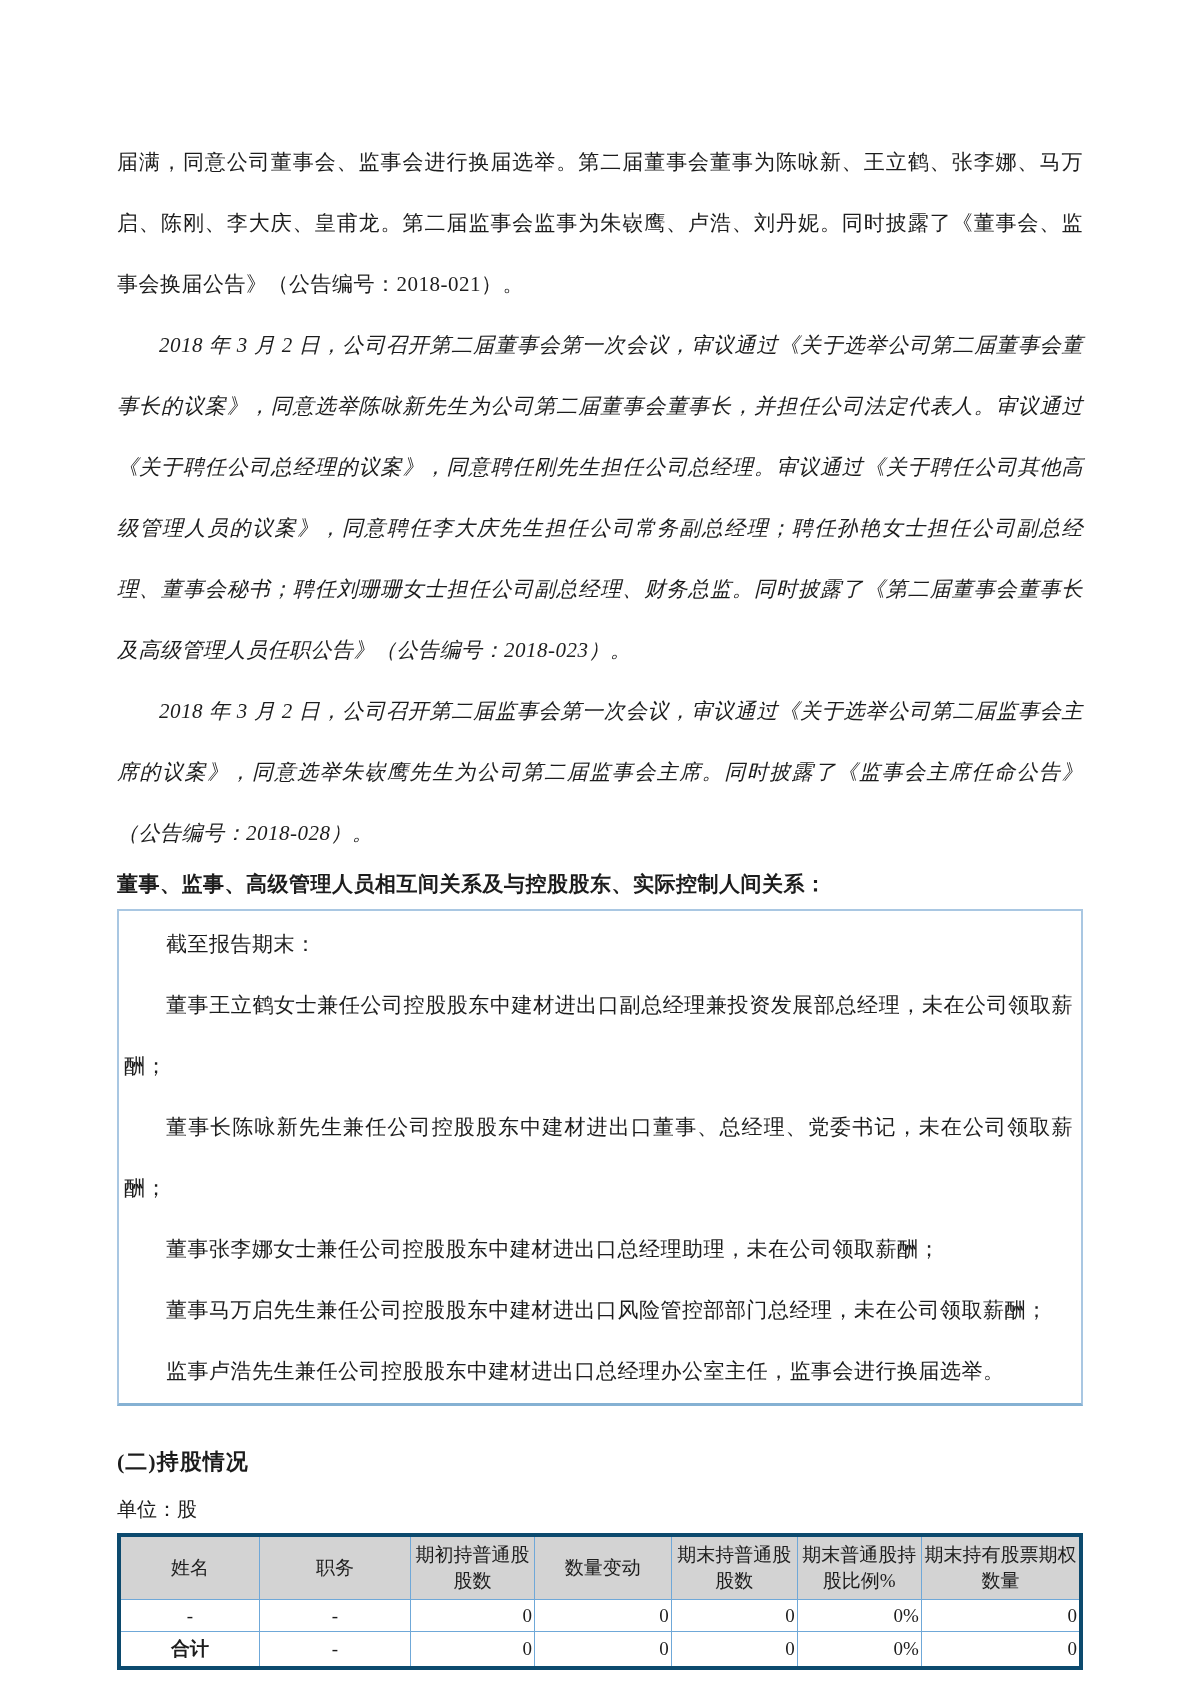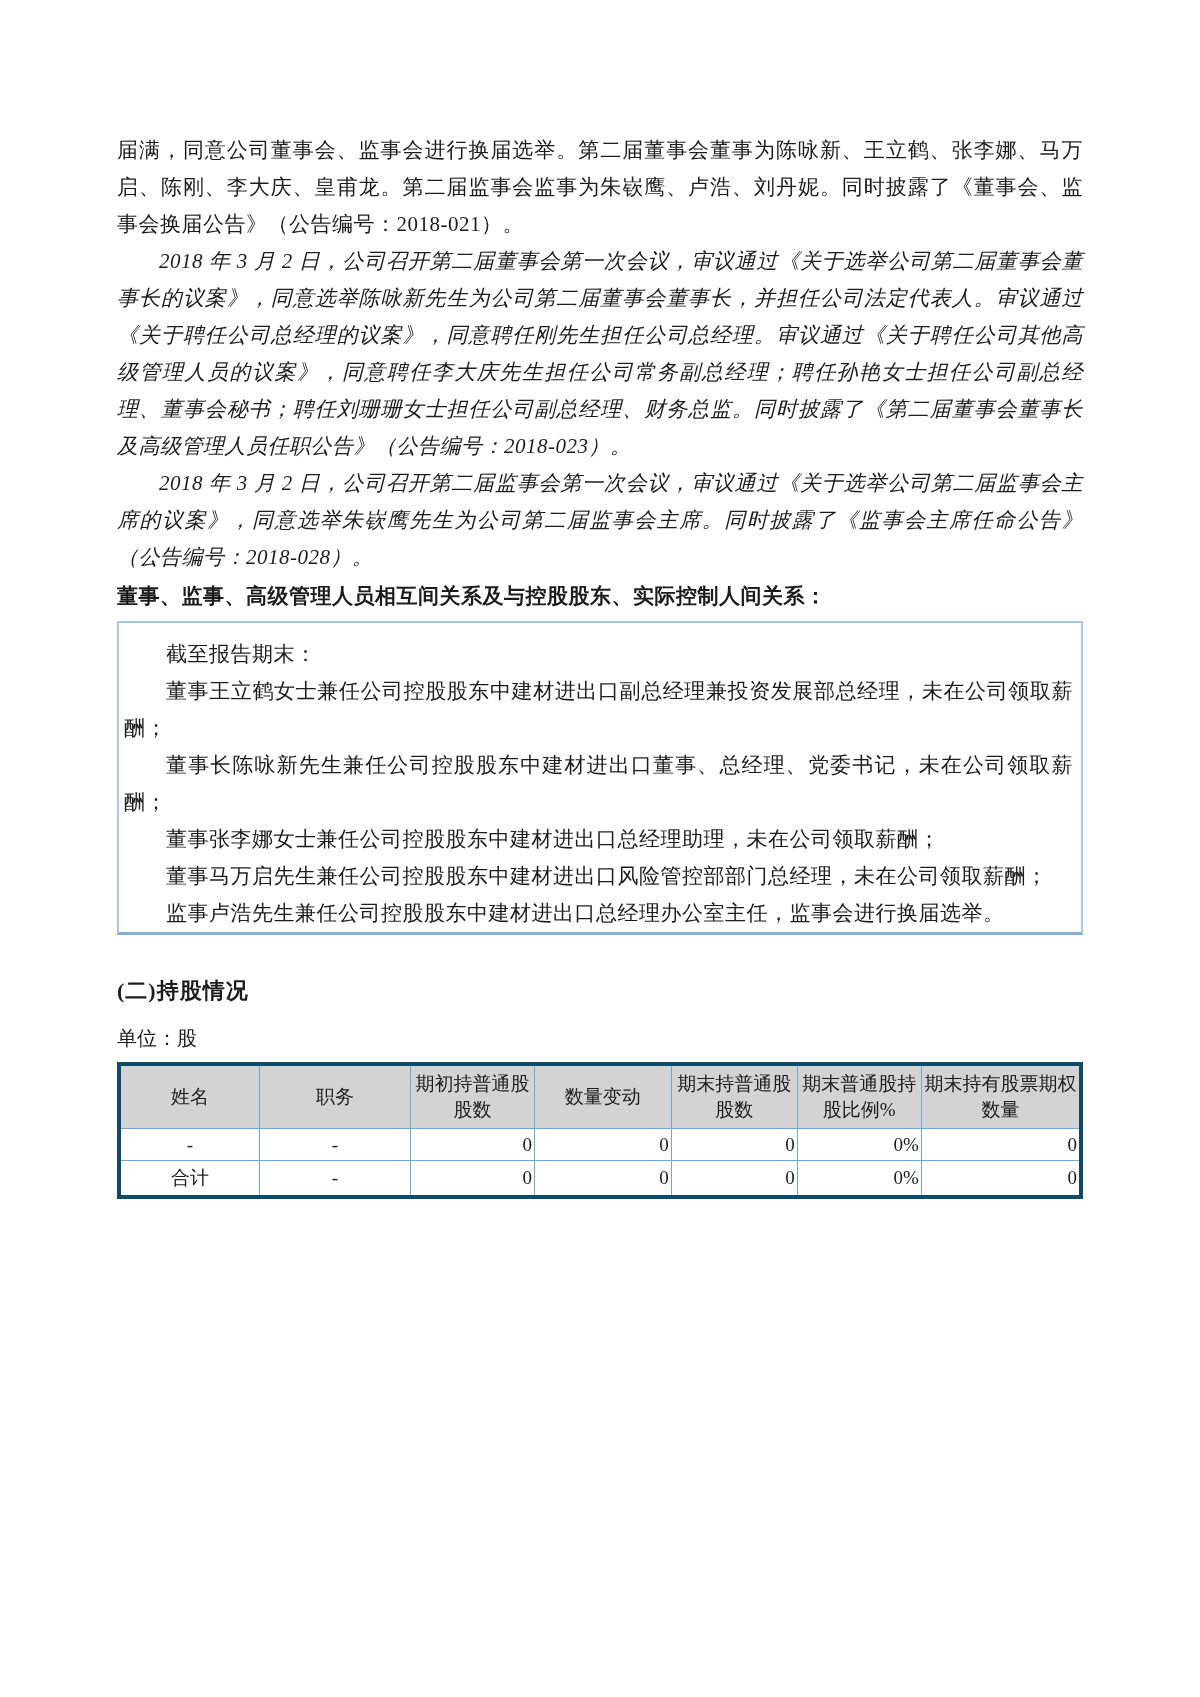--- a/index.html
+++ b/index.html
@@ -11,37 +11,38 @@
     font-family:"Liberation Serif","DejaVu Serif",serif;
     overflow:hidden;
   }
   .page {
     width:1200px;
     height:1697px;
     padding:132px 117px 0 117px;
   }
   .para {
     font-size:21px;
-    line-height:37px;
+    line-height:61px;
     text-align:justify;
     letter-spacing:0.5px;
   }
   .para.indent { text-indent:2em;font-style:italic; }
   .rel-heading {
     font-size:21px;
     font-weight:bold;
     line-height:40px;
     letter-spacing:0.5px;
   }
   .rel-box {
     border:2px solid #a9c7e2;
     border-bottom:3px solid #85b1d3;
     margin-top:5px;
-    padding:13px 8px 0 5px;
+    padding:4px 8px 0 5px;
     background:#ffffff;
+    font-family:Liberation Mono, monospace;
   }
   .rel-box .para { text-indent:2em; }
   .section-heading {
     margin-top:41px;
     font-size:22px;
     font-weight:bold;
     line-height:30px;
     letter-spacing:1px;
   }
   .section-heading .section-title { }
@@ -65,21 +66,21 @@
   table.shareholding th {
     background:#d3d3d3;
     font-weight:normal;
     text-align:center;
     line-height:26px;
     padding:5px 2px;
   }
   table.shareholding td { height:32px; padding:2px; }
   td.cell-center { text-align:center; }
   td.cell-num { text-align:right; padding-right:10px; }
-  tr.total-row td:first-child { font-weight:normal;text-align:center; }
+  tr.total-row td:first-child { font-weight:bold;text-align:center; }
   tr.total-row td { height:36px; }
 </style>
 </head>
 <body>
 
 <div class="page">
 
   <p class="para">届满，同意公司董事会、监事会进行换届选举。第二届董事会董事为陈咏新、王立鹤、张李娜、马万启、陈刚、李大庆、皇甫龙。第二届监事会监事为朱嵚鹰、卢浩、刘丹妮。同时披露了《董事会、监事会换届公告》（公告编号：2018-021）。</p>
 
   <p class="para indent">2018 年 3 月 2 日，公司召开第二届董事会第一次会议，审议通过《关于选举公司第二届董事会董事长的议案》，同意选举陈咏新先生为公司第二届董事会董事长，并担任公司法定代表人。审议通过《关于聘任公司总经理的议案》，同意聘任刚先生担任公司总经理。审议通过《关于聘任公司其他高级管理人员的议案》，同意聘任李大庆先生担任公司常务副总经理；聘任孙艳女士担任公司副总经理、董事会秘书；聘任刘珊珊女士担任公司副总经理、财务总监。同时披露了《第二届董事会董事长及高级管理人员任职公告》（公告编号：2018-023）。</p>

